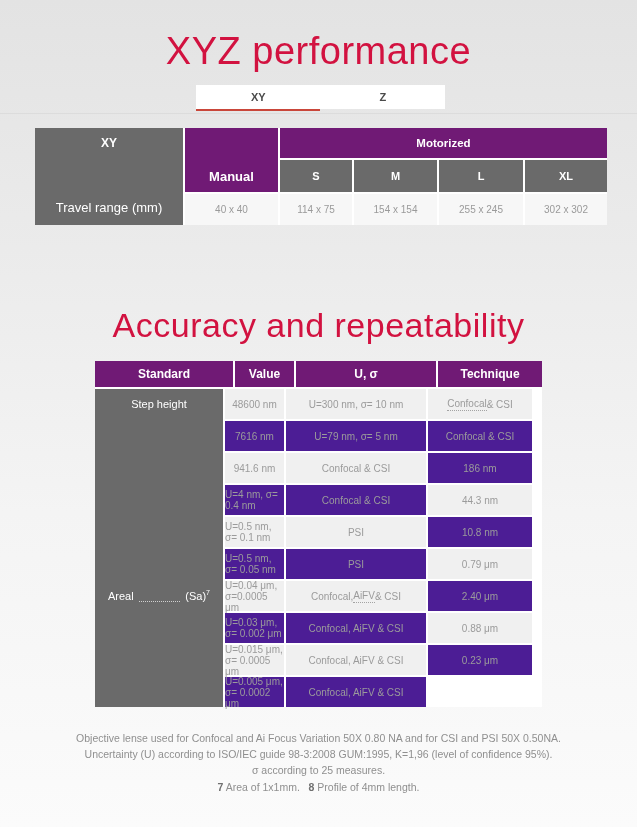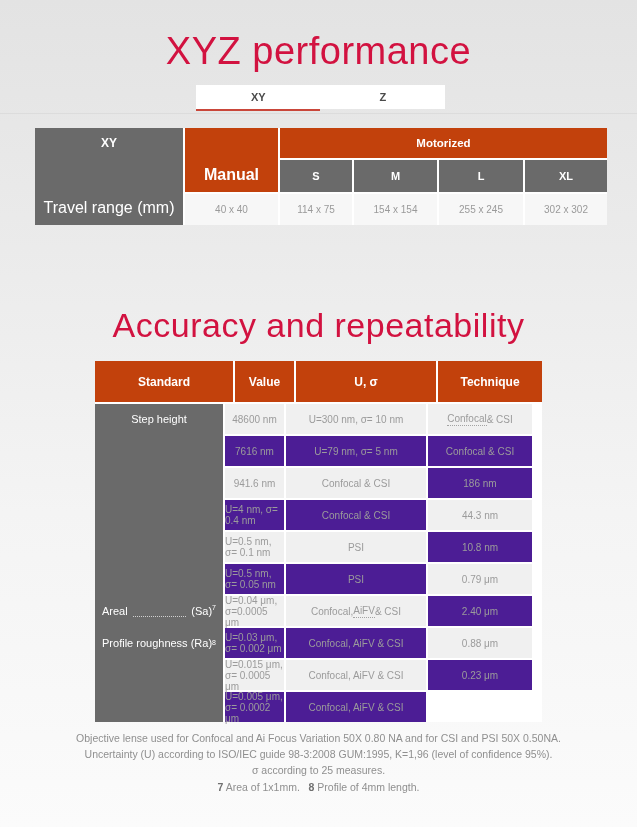--- a/index.html
+++ b/index.html
@@ -59,67 +59,67 @@
     position: absolute;
     top: 128px; left: 35px;
     width: 572px;
     display: grid;
     grid-template-columns: 148px 93px 72px 83px 84px 82px;
     grid-template-rows: 30px 32px 31px;
     gap: 2px;
     background: #fff;
   }
   .cell { display: flex; align-items: center; justify-content: center; }
-  .red  { background: #c2410c; color: #fff; font-weight: bold; }
+  .red  { background: #701a75; color: #fff; font-weight: bold; }
   .dark { background: #6a6a6a; color: #fff; }
   .lite { background: #f7f7f7; color: #9a9a9a; font-size: 10px; }
 
   .xy-corner { grid-column: 1; grid-row: 1 / 4; background: #6a6a6a; display: flex; flex-direction: column; }
   .xy-corner .z1 { height: 30px; display: flex; align-items: center; justify-content: center; color: #fff; font-weight: bold; font-size: 12px; }
   .xy-corner .z2 { height: 34px; }
-  .xy-corner .z3 { height: 31px; display: flex; align-items: center; justify-content: center; color: #fff; font-size: 16px; }
-  .xy-manual    { grid-column: 2; grid-row: 1 / 3; align-items: flex-end; padding-bottom: 8px; font-size: 16px; }
+  .xy-corner .z3 { height: 31px; display: flex; align-items: center; justify-content: center; color: #fff; font-size: 13px; }
+  .xy-manual    { grid-column: 2; grid-row: 1 / 3; align-items: flex-end; padding-bottom: 8px; font-size: 13px; }
   .xy-motorized { grid-column: 3 / 7; grid-row: 1; font-size: 11.5px; }
   .xy-sub       { grid-row: 2; font-size: 11px; font-weight: bold; }
 
   
   .acc-table {
     position: absolute;
     top: 361px; left: 95px;
     width: 447px;
     background: #fff;
     display: flex; flex-direction: column;
     gap: 2px;
   }
   .acc-header {
     display: grid;
     grid-template-columns: 138px 59px 140px 104px;
     gap: 2px;
-    height: 41px;
+    height: 26px;
   }
   .acc-header .cell { font-size: 12px; }
   .acc-body { display: flex; gap: 2px; }
   .acc-left {
     width: 128px; height: 318px;
     background: #6a6a6a;
     position: relative;
     color: #fff; font-size: 11px;
   }
   .acc-grid {
     display: grid;
     grid-template-columns: 59px 140px 104px;
     grid-auto-rows: 30px;
     gap: 2px;
   }
   .acc-grid .cell { font-size: 10px; color: #9b9b9b; }
   .row-odd  { background: #f0f0f0; }
   .row-even { background: #4c1d95; }
 
   .lbl-step    { position: absolute; top: 0;     left: 0; right: 0; height: 30px; display: flex; align-items: center; justify-content: center; }
-  .lbl-areal   { position: absolute; top: 192px; left: 0; right: 0; height: 30px; display: flex; align-items: center; padding: 0 7px; }
+  .lbl-areal   { position: absolute; top: 192px; left: 0; right: 0; height: 30px; display: flex; align-items: center; padding: 0 13px; }
   .lbl-profile { position: absolute; top: 224px; left: 0; right: 0; height: 30px; display: flex; align-items: center; justify-content: center; }
   .areal-fill  { flex: 1; margin: 0 5px; height: 12px; border-bottom: 1px dotted #d0d0d0; }
   sup { font-size: 7px; line-height: 0; }
 
   .dotted { border-bottom: 1px dotted #a3a3a3; padding-bottom: 1px; cursor: help; }
 
   
   .notes {
     position: absolute;
     top: 730px; left: 0; width: 637px;
@@ -172,24 +172,20 @@
       <div class="cell red">U, σ</div>
       <div class="cell red">Technique</div>
     </div>
     <div class="acc-body">
       <div class="acc-left">
         <div class="lbl-step">Step height</div>
         <div class="lbl-areal">
           <span>Areal</span>
           <span class="areal-fill"></span>
           <span><span>(Sa)</span><sup>7</sup></span>
-        </div>
-        <div class="lbl-profile">
-          <span>Profile roughness (Ra)</span>
-            <sup>8</sup>
         </div>
       </div>
       <div class="acc-grid" id="acc-grid">
           <div class="cell row-odd">48600 nm</div>
           <div class="cell row-odd">U=300 nm, σ= 10 nm</div>
           <div class="cell row-odd"><span class="dotted">Confocal</span> &amp; CSI</div>
           <div class="cell row-even">7616 nm</div>
           <div class="cell row-even">U=79 nm, σ= 5 nm</div>
           <div class="cell row-even">Confocal &amp; CSI</div>
           <div class="cell row-odd">941.6 nm</div>

